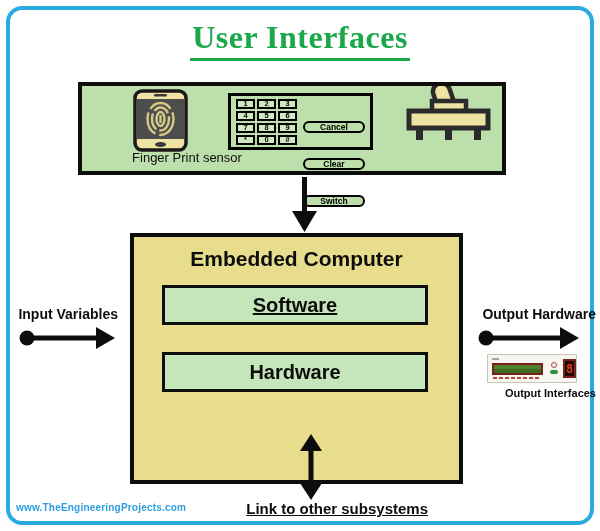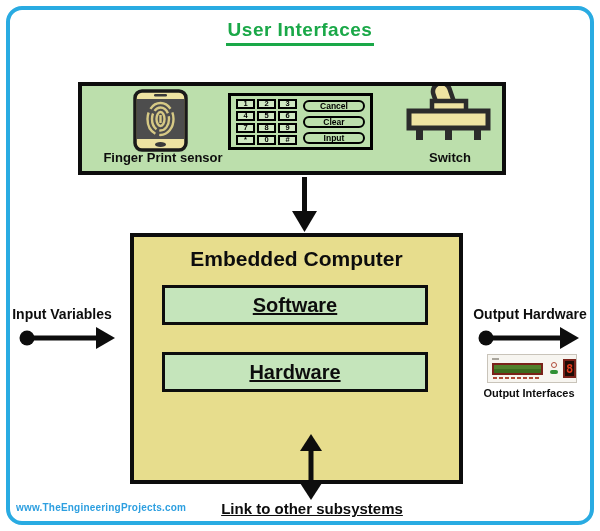--- a/index.html
+++ b/index.html
@@ -3,56 +3,56 @@
 <meta charset="utf-8">
 <style>
   * { margin:0; padding:0; box-sizing:border-box; }
   html,body { background:#fff; }
   body { font-family:"Liberation Sans", sans-serif; }
   .canvas { position:relative; width:600px; height:531px; background:#fff; overflow:hidden; }
   .frame { position:absolute; inset:6px; border:4px solid var(--frame-blue,#29abe2); border-radius:16px; pointer-events:none; }
 
   
   .title-wrap { position:absolute; left:0; right:0; top:19px; text-align:center; }
-  .title-wrap span { display:inline-block; font-size:19px; font-weight:bold; color:var(--title-green,#1aa848);
-                     border-bottom:3px solid var(--title-green,#1aa848); padding:0 2px 2px 2px; letter-spacing:0.5px; }
+  .title-wrap span { display:inline-block; font-size:32px; font-weight:bold; color:var(--title-green,#1aa848);
+                     border-bottom:3px solid var(--title-green,#1aa848); padding:0 2px 2px 2px; letter-spacing:0.5px;font-family:Liberation Serif, serif; }
 
   
   .ui-panel { position:absolute; left:78px; top:82px; width:428px; height:93px;
               background:var(--panel-green,#bcdfac); border:4px solid #0d0d0d; }
-  .ui-label { position:absolute; font-size:13px; font-weight:bold; color:#0d0d0d; text-align:center; }
+  .ui-label { position:absolute; font-size:13px; font-weight:normal; color:#0d0d0d; text-align:center;margin-left:24px; }
 
   .phone-icon { position:absolute; left:51px; top:3px; width:55px; height:63px; }
   .fp-label { left:0; width:162px; top:64px; }
 
   .keypad { position:absolute; left:146px; top:7px; width:145px; height:57px; border:3px solid #000;
             background:var(--panel-green,#bcdfac); }
   .keys { position:absolute; left:5px; top:3px; display:grid; grid-template-columns:repeat(3,19px); grid-auto-rows:10px; gap:2px; }
   .key { border:2px solid #000; background:#cfe8c2; font-size:7.5px; font-weight:bold; color:#000;
          display:flex; align-items:center; justify-content:center; line-height:1; }
   .kbtns { position:absolute; right:5px; top:4px; display:flex; flex-direction:column; gap:4px; }
   .kbtn { width:62px; height:12px; border:2px solid #000; border-radius:8px; background:var(--panel-green,#bcdfac);
-          font-size:8.5px; font-weight:bold; color:#000; display:flex; align-items:center; justify-content:center; line-height:1; }
+          font-size:8.5px; font-weight:bold; color:#000; display:flex; align-items:center; justify-content:center; line-height:1;margin-top:21px; }
   .kp-label { left:146px; width:145px; top:64px; }
 
   .switch-icon { position:absolute; left:323px; top:0px; width:87px; height:57px; }
   .sw-label { left:323px; width:90px; top:64px; }
 
   
   .ec-box { position:absolute; left:130px; top:233px; width:333px; height:251px;
             background:var(--box-khaki,#e7dd8d); border:4px solid #0d0d0d; }
   .ec-title { position:absolute; left:0; right:0; top:10px; text-align:center; font-size:21px; font-weight:bold; color:#0d0d0d; }
   .inner-box { position:absolute; left:28px; width:266px; height:40px; background:var(--inner-green,#c5e5bb);
                border:3px solid #0d0d0d; display:flex; align-items:center; justify-content:center;
                font-size:20px; font-weight:bold; color:#0d0d0d; }
   .sw-box { top:48px;text-decoration:underline; }
-  .hw-box { top:115px;text-decoration:underline; }
+  .hw-box { top:115px; }
 
   
-  .flow-label { position:absolute; font-size:14px; font-weight:bold; color:#0d0d0d; text-align:center; white-space:nowrap; }
+  .flow-label { position:absolute; font-size:14px; font-weight:bold; color:#0d0d0d; text-align:right; white-space:nowrap; }
   .in-label  { left:6px;  width:112px; top:306px; }
   .out-label { left:464px; width:132px; top:306px; }
   .oi-label  { left:462px; width:134px; top:387px; font-size:11px; }
   .link-label{ left:196px; width:232px; top:500px; font-size:15px;text-decoration:underline; }
   .arrow-svg { position:absolute; }
 
   
   .device { position:absolute; left:487px; top:354px; width:90px; height:29px; background:#f7f5f0;
             border:1px solid #c9c4ba; }
   .device .mark { position:absolute; left:4px; top:3px; width:7px; height:2px; background:#a8a49b; }
@@ -107,33 +107,32 @@
         <span class="key">7</span>
         <span class="key">8</span>
         <span class="key">9</span>
         <span class="key">*</span>
         <span class="key">0</span>
         <span class="key">#</span>
       </div>
       <div class="kbtns">
         <div class="kbtn">Cancel</div>
         <div class="kbtn">Clear</div>
-        <div class="kbtn">Input</div>
+        <div class="kbtn">Switch</div>
       </div>
     </div>
 
     <svg class="switch-icon" viewBox="0 0 87 57">
       <rect x="11" y="40" width="7" height="14" fill="#2b2b2b"></rect>
       <rect x="40" y="40" width="7" height="14" fill="#2b2b2b"></rect>
       <rect x="69" y="40" width="7" height="14" fill="#2b2b2b"></rect>
       <rect x="35" y="-4" width="17" height="32" rx="8.5" transform="rotate(-19 43 26)" fill="var(--icon-khaki,#eee3a2)" stroke="#2b2b2b" stroke-width="4.5"></rect>
       <rect x="27" y="15" width="34" height="13" fill="var(--icon-khaki,#eee3a2)" stroke="#2b2b2b" stroke-width="4.5"></rect>
       <rect x="4" y="25" width="79" height="17" fill="var(--icon-khaki,#eee3a2)" stroke="#2b2b2b" stroke-width="5"></rect>
     </svg>
-    <div class="ui-label sw-label">Switch</div>
   </div>
 
   <svg class="arrow-svg" style="left:285px; top:177px;" width="40" height="56">
     <rect x="17" y="0" width="5" height="36" fill="#0d0d0d"></rect>
     <polygon points="7,34 32,34 19.5,55" fill="#0d0d0d"></polygon>
   </svg>
 
   <div class="ec-box">
     <div class="ec-title">Embedded Computer</div>
     <div class="inner-box sw-box">Software</div>

